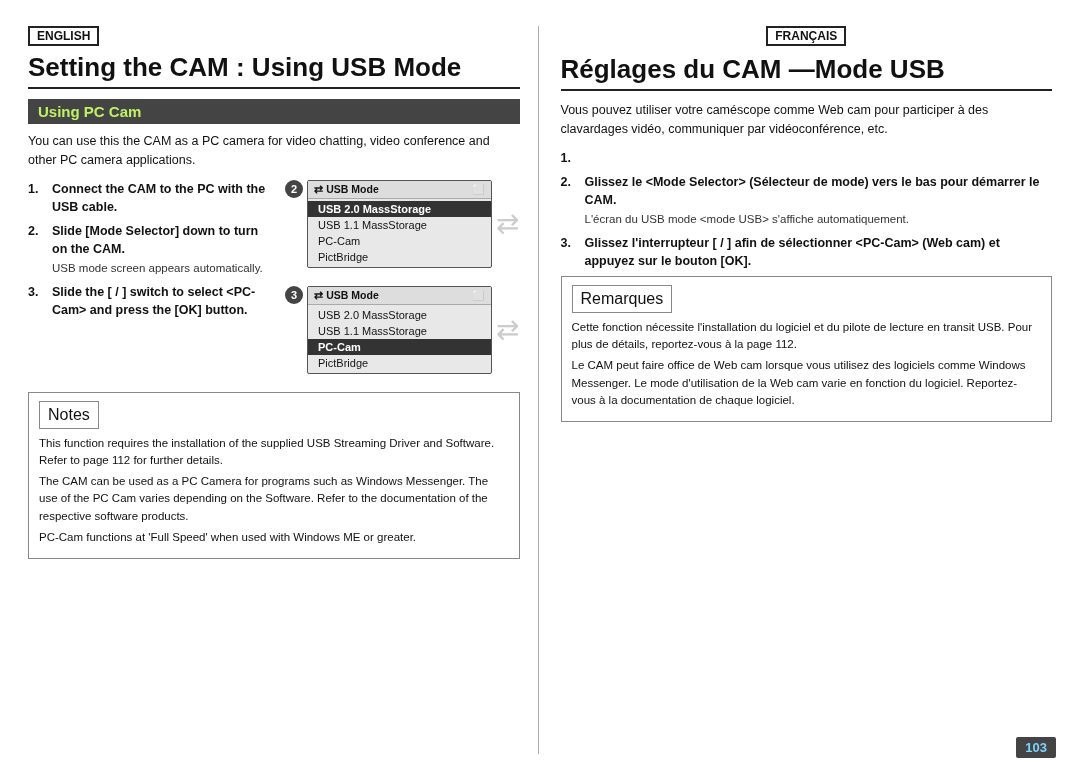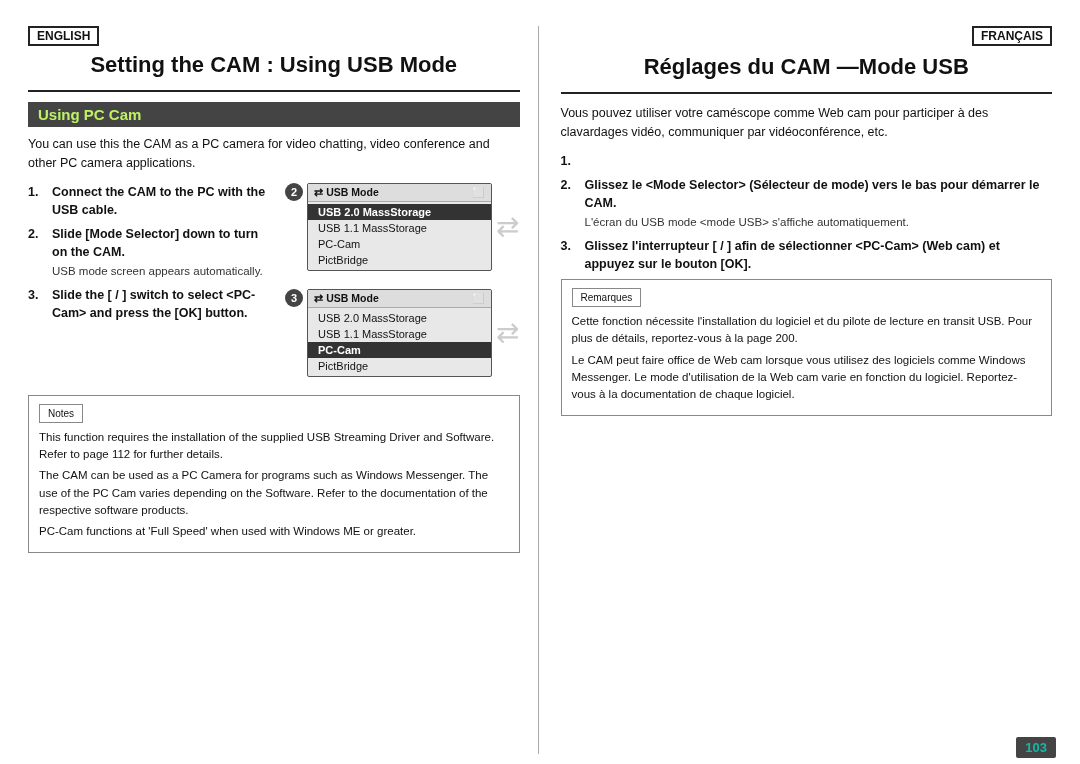--- a/index.html
+++ b/index.html
@@ -33,33 +33,32 @@
     .lang-badge {
       display: inline-block;
       border: 2px solid #222;
       padding: 1px 7px;
       font-size: 12px;
       font-weight: bold;
       margin-bottom: 4px;
     }
     .col-right .lang-row {
       display: flex;
-      justify-content: flex-end;
+      justify-content: center;
       margin-bottom: 4px;
     }
     
     .main-title {
-      font-size: 22px;
+      font-size: 26px;
       font-weight: bold;
       border-bottom: 2px solid #222;
-      padding-bottom: 12px;
+      padding-bottom: 4px;
       margin-bottom: 10px;
       margin-top: 2px;
       line-height: 1.2;
-      text-align: center;
     }
     
     .section-heading {
       background: #444;
       color: #bef264;
       font-size: 15px;
       font-weight: bold;
       padding: 4px 10px;
       margin-bottom: 8px;
     }
@@ -158,38 +157,38 @@
     }
     
     .notes-box {
       border: 1px solid #888;
       padding: 8px 10px;
       margin-top: 10px;
       font-size: 11.5px;
       line-height: 1.5;
     }
     .notes-label {
-      font-size: 10px;
+      font-size: 16px;
       font-weight: normal;
       border: 1px solid #888;
       display: inline-block;
       padding: 1px 8px;
       margin-bottom: 6px;
       background: #fff;
     }
     .notes-para {
       margin-bottom: 4px;
     }
     
     .page-num-box {
       position: absolute;
       bottom: 14px;
       right: 24px;
       background: #444;
-      color: #14b8a6;
+      color: #7dd3fc;
       font-size: 13px;
       font-weight: bold;
       padding: 3px 9px;
       border-radius: 2px;
     }
     .col-right .steps-list {
       margin-top: 4px;
     }
     .two-col-steps {
       display: flex;
@@ -320,19 +319,19 @@
       <li style="margin-top:6px;">
         <span class="step-num bold">3.</span>
         <span class="step-text">
           <strong>Glissez l'interrupteur [  /  ] afin de sélectionner &lt;PC-Cam&gt; (Web cam) et appuyez sur le bouton [OK].</strong>
         </span>
       </li>
     </ol>
 
     <div class="notes-box" style="margin-top:auto;">
       <div class="notes-label">Remarques</div>
-      <p class="notes-para">Cette fonction nécessite l'installation du logiciel et du pilote de lecture en transit USB. Pour plus de détails, reportez-vous à la page 200.</p>
+      <p class="notes-para">Cette fonction nécessite l'installation du logiciel et du pilote de lecture en transit USB. Pour plus de détails, reportez-vous à la page 112.</p>
       <p class="notes-para">Le CAM peut faire office de Web cam lorsque vous utilisez des logiciels comme Windows Messenger. Le mode d'utilisation de la Web cam varie en fonction du logiciel. Reportez-vous à la documentation de chaque logiciel.</p>
     </div>
   </div>
 
   <div class="page-num-box">103</div>
 </div>
 
 </body></html>

